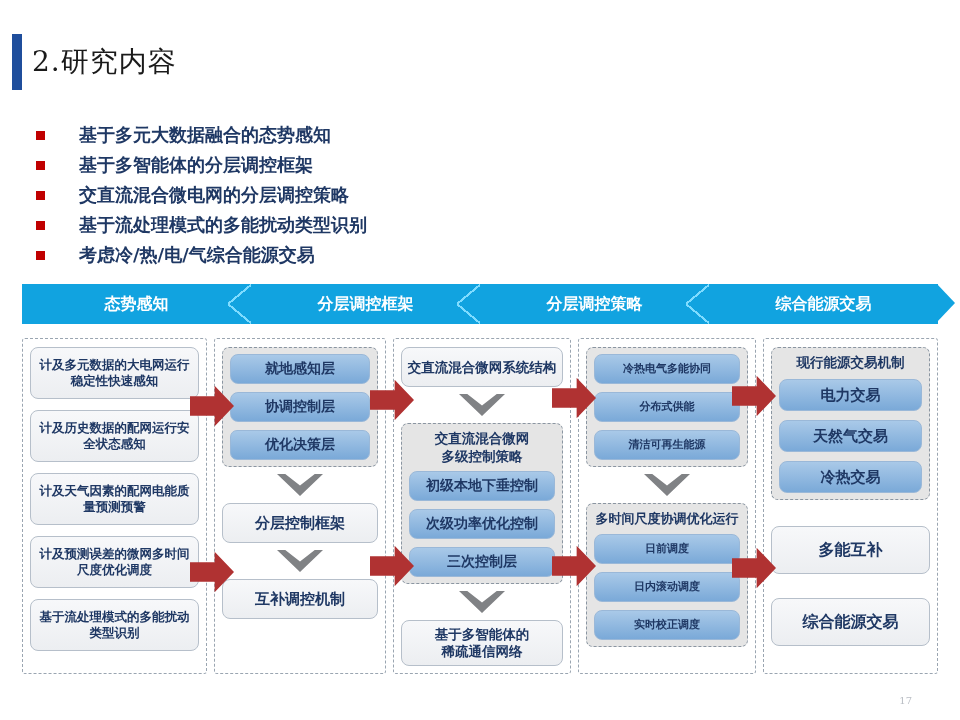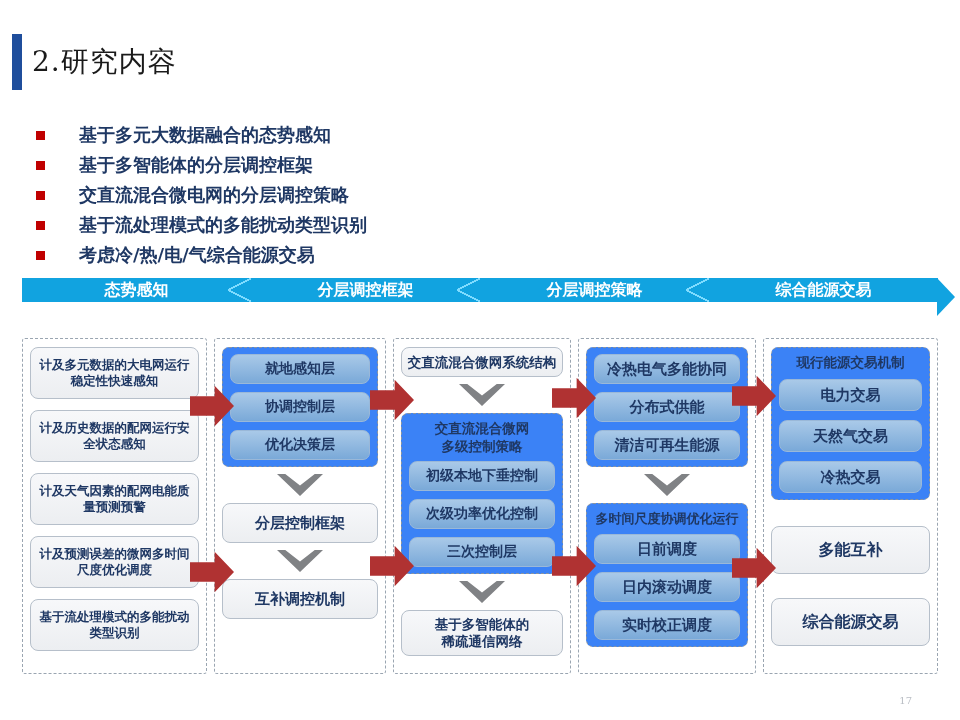--- a/index.html
+++ b/index.html
@@ -32,21 +32,21 @@
   .bullet-marker{
     width:9px;height:9px;background:#c00000;flex:0 0 auto;margin-right:34px;
   }
   .bullet-text{
     font-size:18px;color:#1f3864;font-weight:bold;white-space:nowrap;
     font-family:"DejaVu Sans","Liberation Sans",sans-serif;
   }
 
   
   #chevron-band{
-    position:absolute;left:22px;top:278px;width:916px;height:24px;
+    position:absolute;left:22px;top:284px;width:916px;height:40px;
     display:flex;
   }
   .chev{
     position:relative;flex:1 1 0;
     background:#11a3e0;
     display:flex;align-items:center;justify-content:center;
     color:#ffffff;font-size:16px;font-weight:bold;white-space:nowrap;
     font-family:"DejaVu Sans","Liberation Sans",sans-serif;
   }
   .chev:not(:last-child)::after{
@@ -96,46 +96,46 @@
     color:#1f3864;font-weight:bold;
   }
   .node-blue{
     background:linear-gradient(to bottom,#a9c9e8 0%,#7aa9d8 100%);
     border:1px solid #9ab8d8;
     color:#1f3864;font-weight:bold;
   }
   .group-box{
     box-sizing:border-box;
     border:1px dashed #8a95a1;border-radius:7px;
-    background:#3b82f6;
+    background:#e5e5e5;
     padding:6px 7px;
   }
   .group-title{
     text-align:center;color:#1f3864;font-weight:bold;
     font-family:"DejaVu Sans","Liberation Sans",sans-serif;
   }
 
   
   .c1-node{height:52px;font-size:12.5px;padding:0 4px;margin-bottom:11px;}
   .c1-node:last-child{margin-bottom:0;}
 
   
   .c2-group{margin-bottom:0;}
   .c2-node{height:30px;font-size:14px;margin-bottom:8px;}
   .c2-node:last-child{margin-bottom:0;border-radius:7px;}
   .c2-big{height:40px;font-size:15px;}
 
   
-  .c3-top{height:30px;font-size:13.5px;text-align:right;}
+  .c3-top{height:40px;font-size:13.5px;text-align:right;}
   .c3-node{height:30px;font-size:14px;margin-bottom:8px;}
   .c3-node:last-child{margin-bottom:0;}
   .c3-bottom{height:46px;font-size:13.5px;}
 
   
-  .c4-node{height:30px;font-size:15px;margin-bottom:8px;}
+  .c4-node{height:30px;font-size:11px;margin-bottom:8px;}
   .c4-node:last-child{margin-bottom:0;}
 
   
   .c5-node{height:32px;font-size:15px;margin-bottom:9px;}
   .c5-node:last-child{margin-bottom:0;}
   .c5-big{height:48px;font-size:16px;}
 
   
   .chev-down{
     width:46px;height:22px;margin:7px auto;

